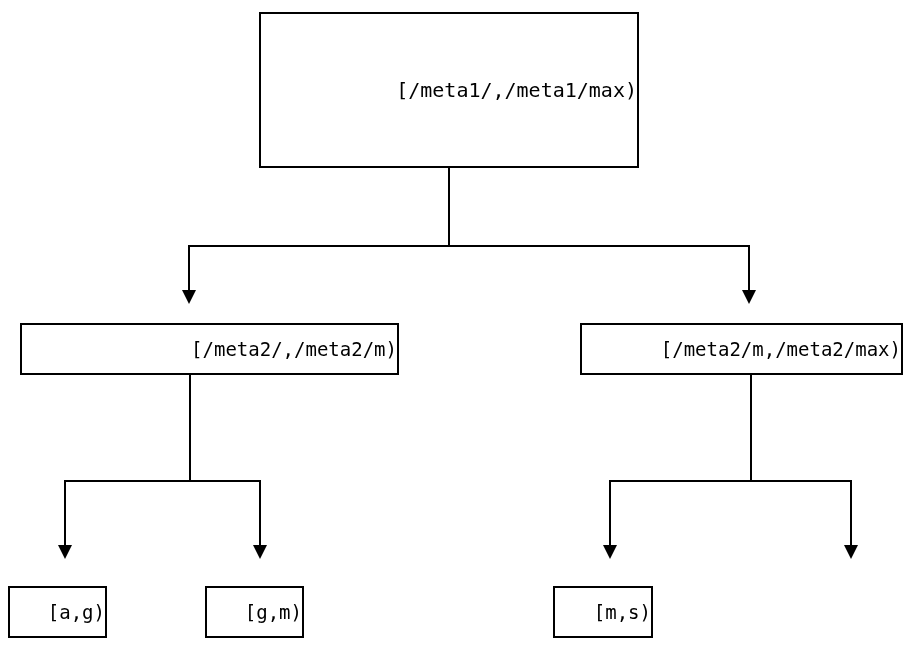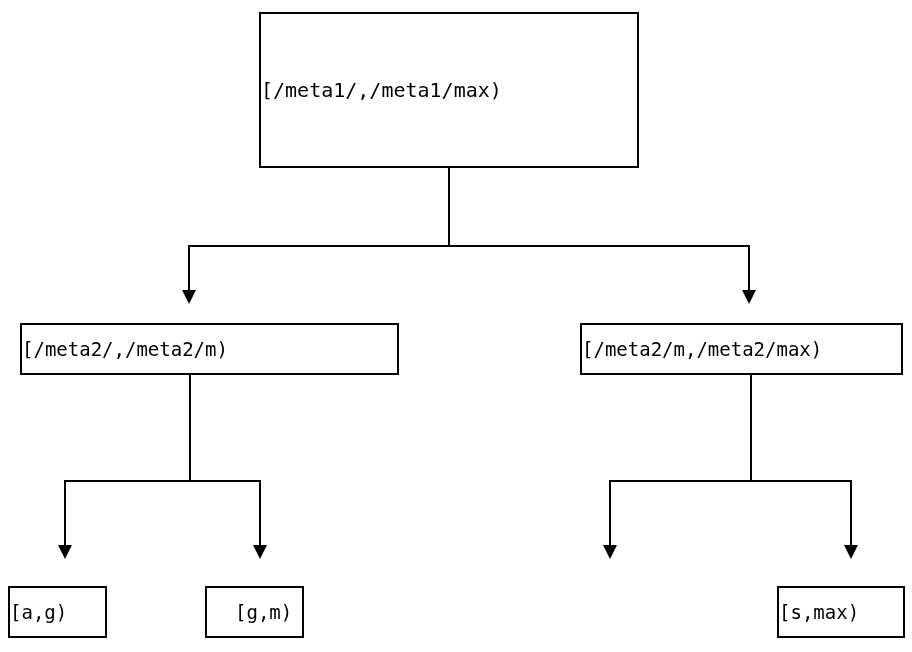--- a/index.html
+++ b/index.html
@@ -18,21 +18,21 @@
     background: #ffffff;
     overflow: hidden;
   }
   .node {
     position: absolute;
     box-sizing: border-box;
     border: 2px solid #000000;
     background: #ffffff;
     display: flex;
     align-items: center;
-    justify-content: flex-start;
+    justify-content: flex-end;
     text-align: center;
     white-space: pre;
     letter-spacing: 0px;
   }
   .node-label {
     display: block;
     line-height: 1;
   }
 
   
@@ -141,17 +141,17 @@
   <div class="edge-v e3-dropR"></div>
   <div class="arrowhead e3-arrowL"></div>
   <div class="arrowhead e3-arrowR"></div>
 
   <div class="node node-leaf node-leaf-ag">
     <span class="node-label">[a,g)</span>
   </div>
   <div class="node node-leaf node-leaf-gm">
     <span class="node-label">[g,m)</span>
   </div>
-  <div class="node node-leaf node-leaf-smax">
-    <span class="node-label">[s,max)</span>
+  <div class="node node-leaf node-leaf-ms">
+    <span class="node-label">[m,s)</span>
   </div>
 
 </div>
 
 </body></html>

